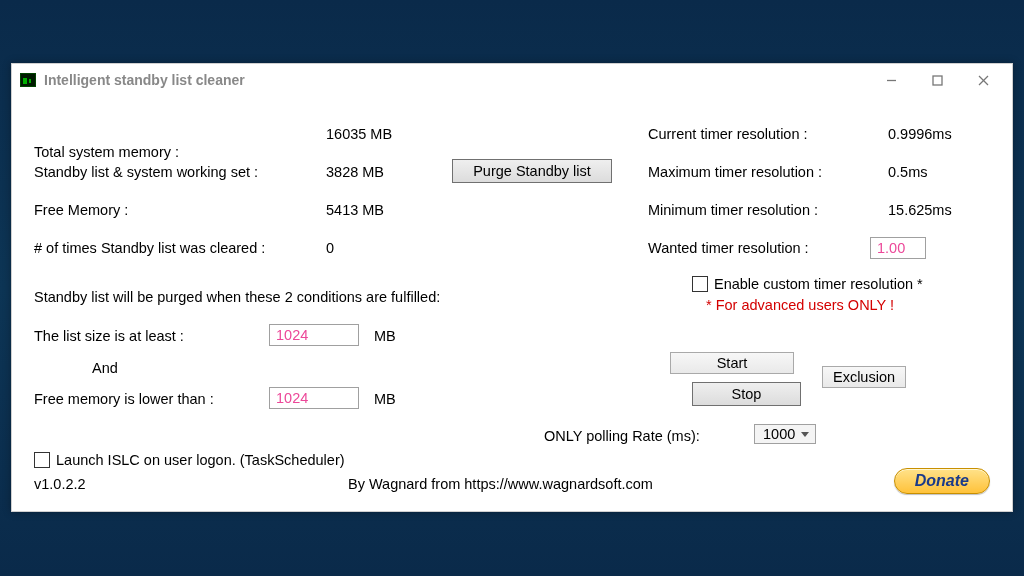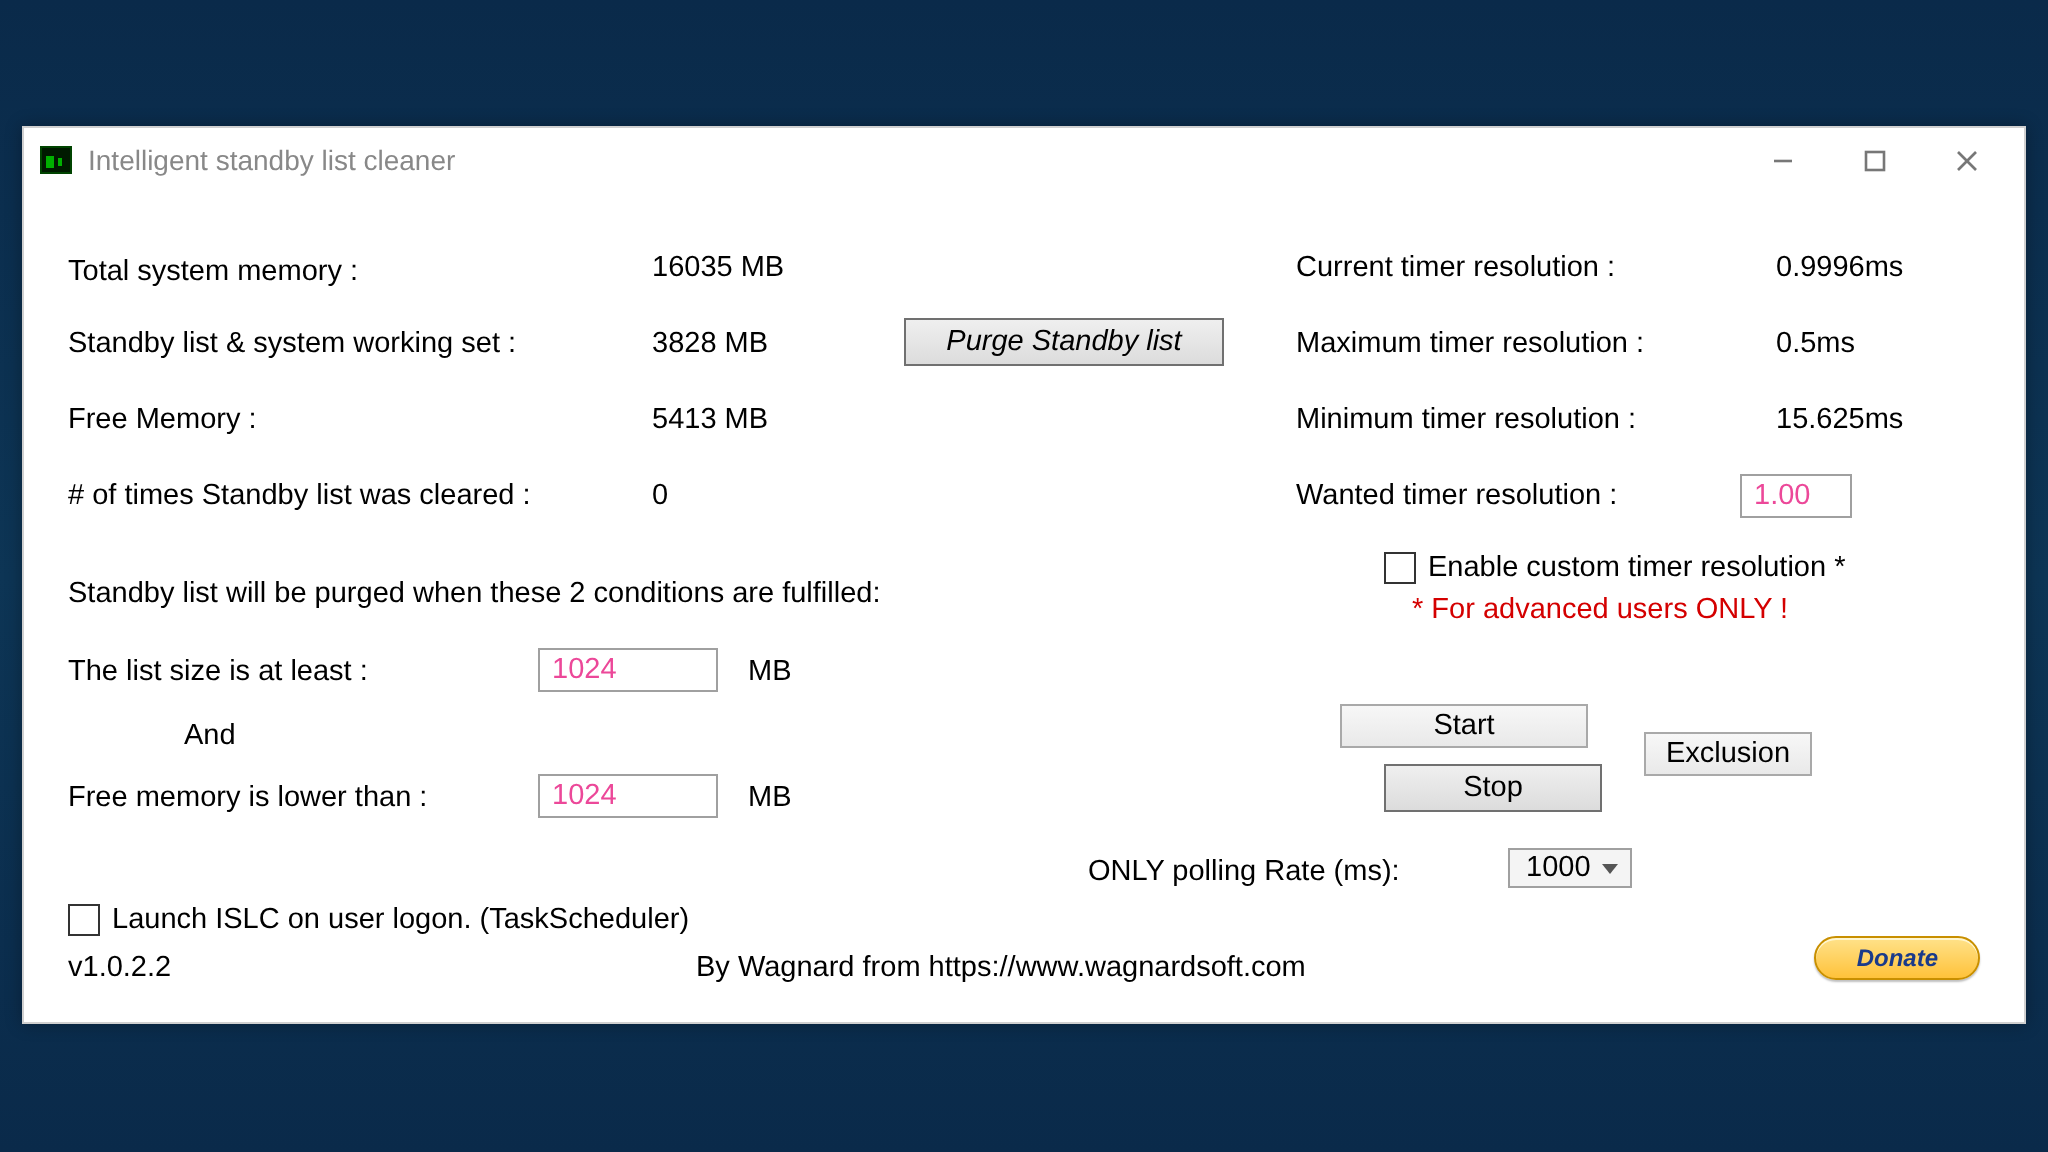--- a/index.html
+++ b/index.html
@@ -22,20 +22,21 @@
     background: #fff;
     border: 1px solid #d0d0d0;
     box-shadow: 0 0 8px rgba(0,0,0,0.3);
   }
   .titlebar {
     display: flex;
     align-items: center;
     height: 32px;
     padding: 0 6px 0 8px;
     color: #888;
+    font-weight: bold;
   }
   .titlebar .app-icon {
     width: 16px; height: 14px;
     background: #001a00;
     border: 1px solid #004400;
     position: relative;
     margin-right: 8px;
   }
   .titlebar .app-icon::after{
     content:""; position:absolute; left:2px; bottom:2px; width:4px; height:6px; background:#00b000;
@@ -106,21 +107,21 @@
     border-left:4px solid transparent; border-right:4px solid transparent; border-top:5px solid #555;
   }
   .donate {
     background: linear-gradient(#ffe28a,#ffc23a);
     border:1px solid #c88f00;
     border-radius: 14px;
     padding: 3px 20px;
     font-style: italic;
     font-weight:700;
     color:#1a3a8a;
-    font-size:12px;
+    font-size:16px;
     box-shadow: inset 0 1px 0 #fff6d0, 0 1px 1px rgba(0,0,0,.25);
     cursor:pointer;
   }
 </style>
 </head>
 <body>
 
 <div class="window">
   <div class="titlebar">
     <span class="app-icon"></span>
@@ -140,21 +141,21 @@
           <svg width="11" height="11">
             <line x1="1" y1="1" x2="10" y2="10"></line>
             <line x1="10" y1="1" x2="1" y2="10"></line>
           </svg>
         </div>
     </div>
   </div>
 
   <div class="content">
 
-    <div class="row" style="left:22px; top:32px;align-items:flex-end;">
+    <div class="row" style="left:22px; top:48px;align-items:flex-end;">
       <span class="lbl">Total system memory :</span>
     </div>
     <div class="row" style="left:314px; top:30px;">
       <span class="val">16035 MB</span>
     </div>
 
     <div class="row" style="left:22px; top:68px;">
       <span class="lbl">Standby list &amp; system working set :</span>
     </div>
     <div class="row" style="left:314px; top:68px;">
@@ -168,21 +169,21 @@
       <span class="val">5413 MB</span>
     </div>
 
     <div class="row" style="left:22px; top:144px;">
       <span class="lbl"># of times Standby list was cleared :</span>
     </div>
     <div class="row" style="left:314px; top:144px;">
       <span class="val">0</span>
     </div>
 
-    <button class="btn" style="position:absolute; left:440px; top:63px; width:160px;font-style:italic;">Purge Standby list</button>
+    <button class="btn" style="position:absolute; left:440px; top:63px; width:160px;">Purge Standby list</button>
 
     <div class="row" style="left:636px; top:30px;align-items:flex-end;">
       <span class="lbl">Current timer resolution :</span>
     </div>
     <div class="row" style="left:876px; top:30px;">
       <span class="val">0.9996ms</span>
     </div>
 
     <div class="row" style="left:636px; top:68px;">
       <span class="lbl">Maximum timer resolution :</span>

